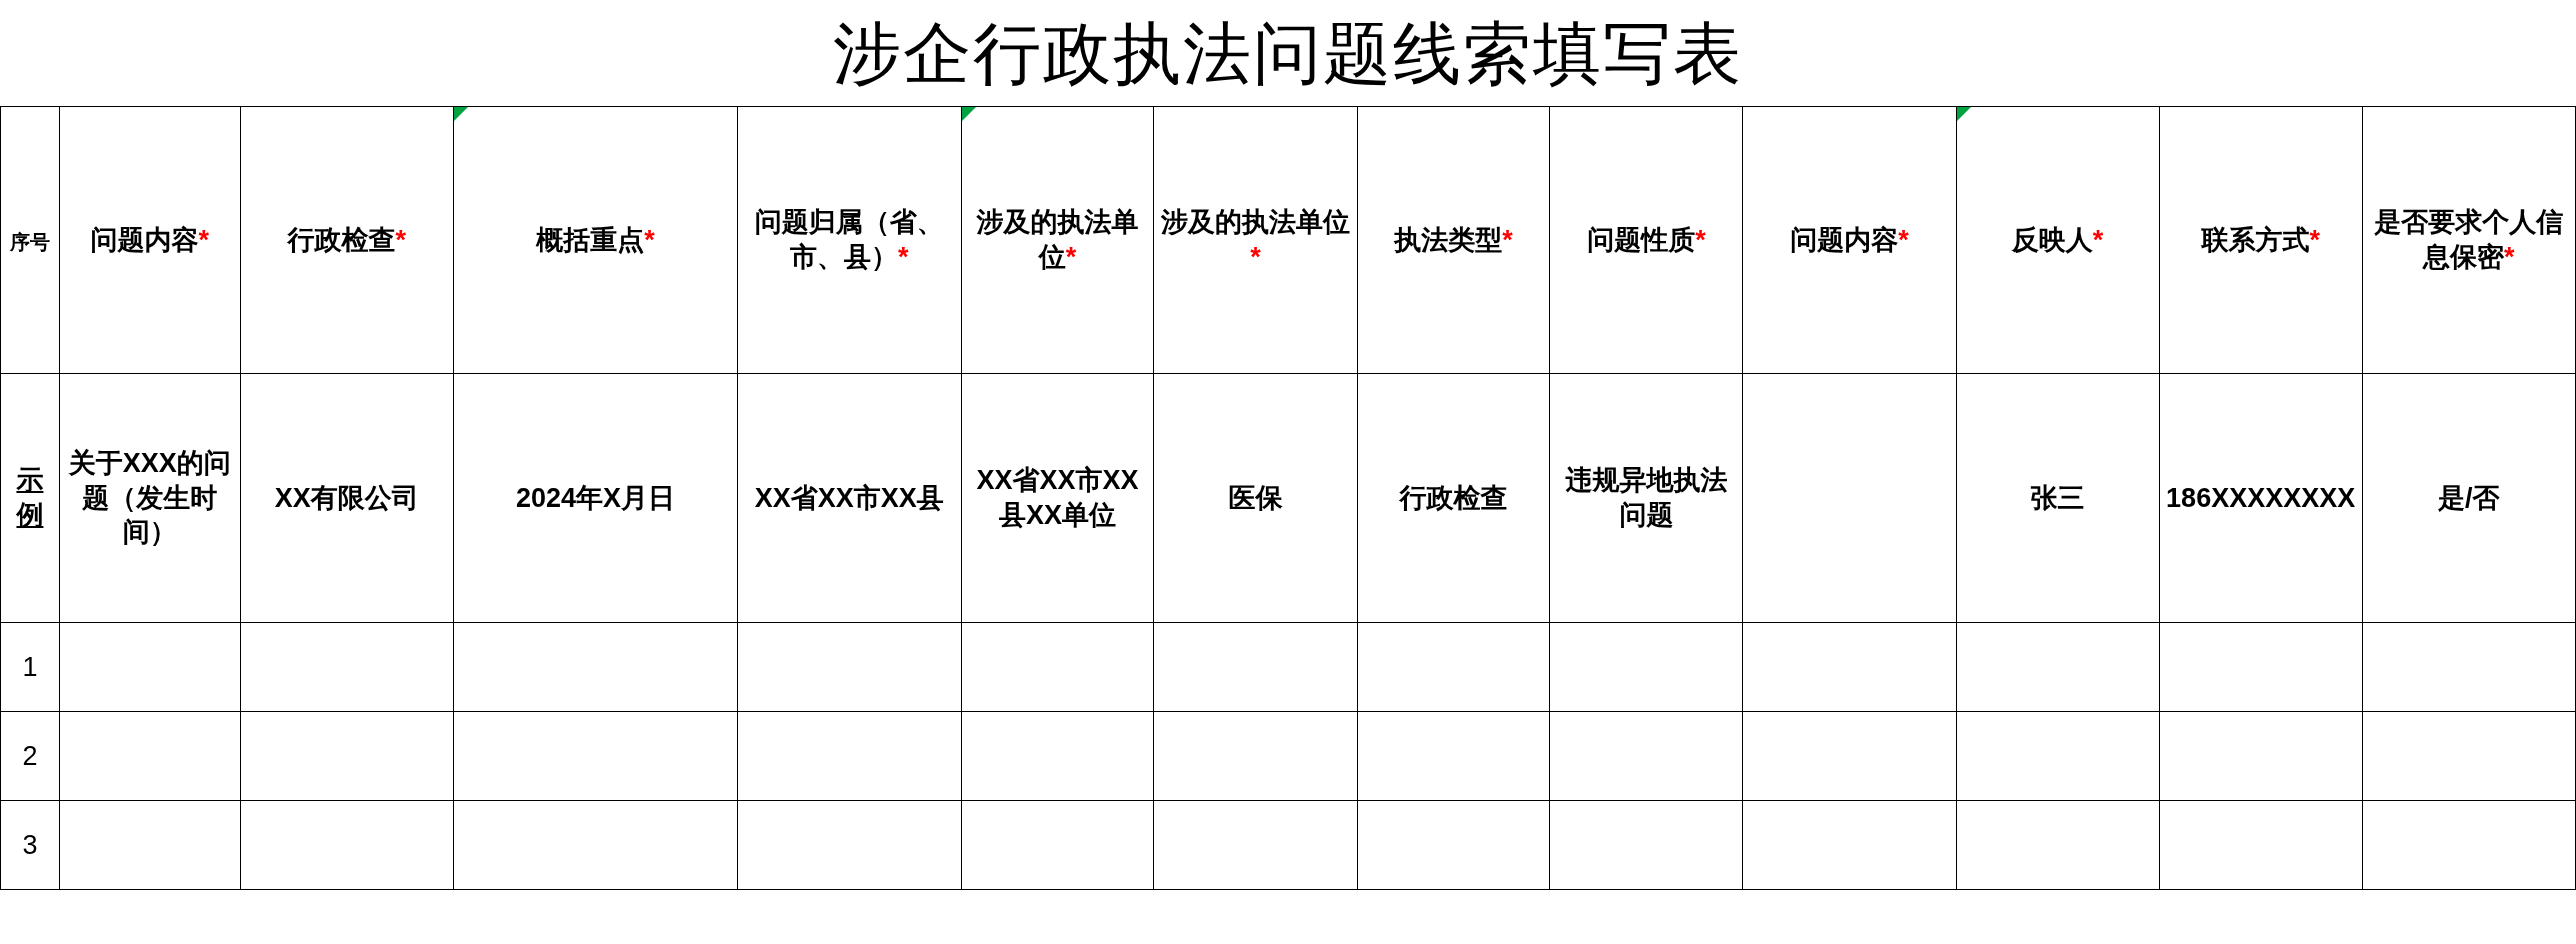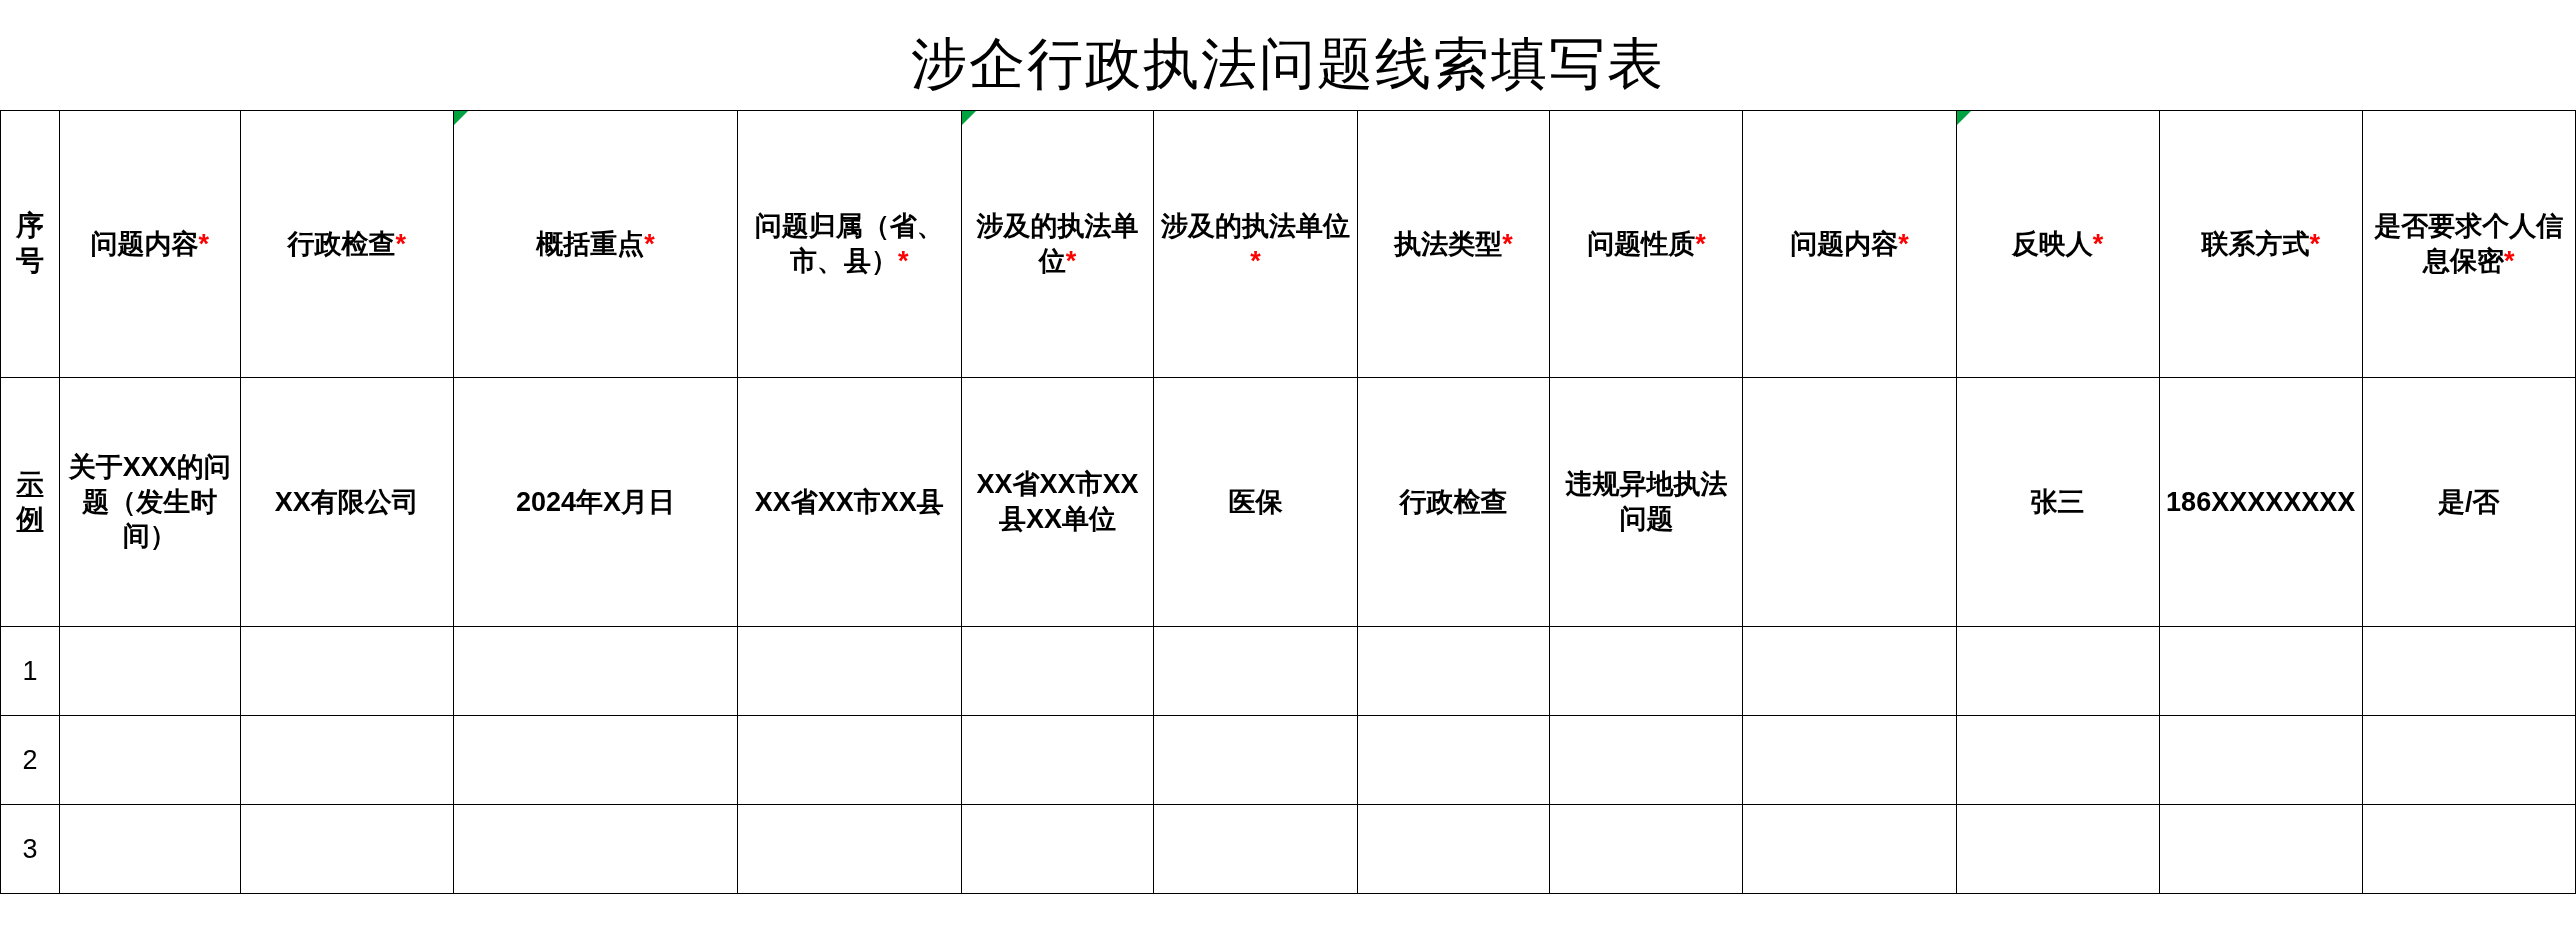--- a/index.html
+++ b/index.html
@@ -16,24 +16,24 @@
   }
   .page {
     width: 2576px;
     height: 944px;
     position: relative;
     box-sizing: border-box;
   }
   .title {
     text-align: center;
     font-family: "Liberation Serif", "DejaVu Serif", serif;
-    font-size: 56px;
+    font-size: 68px;
     font-weight: 400;
     letter-spacing: 2px;
-    padding-top: 36px;
+    padding-top: 20px;
     padding-bottom: 18px;
     line-height: 1.0;
   }
   table.sheet {
     border-collapse: collapse;
     width: 2576px;
     table-layout: fixed;
   }
   table.sheet td {
     border: 1.6px solid #000000;
@@ -85,21 +85,21 @@
   .c5  { width: 190px; }
   .c6  { width: 200px; }
   .c7  { width: 190px; }
   .c8  { width: 190px; }
   .c9  { width: 210px; }
   .c10 { width: 200px; }
   .c11 { width: 200px; }
   .c12 { width: 210px; }
   .seq-vert {
     font-weight: bold;
-    font-size: 28px;
+    font-size: 20px;
     line-height: 1.15;
   }
 </style>
 </head>
 <body>
 
 <div class="page">
 
   <div class="title">涉企行政执法问题线索填写表</div>
 

